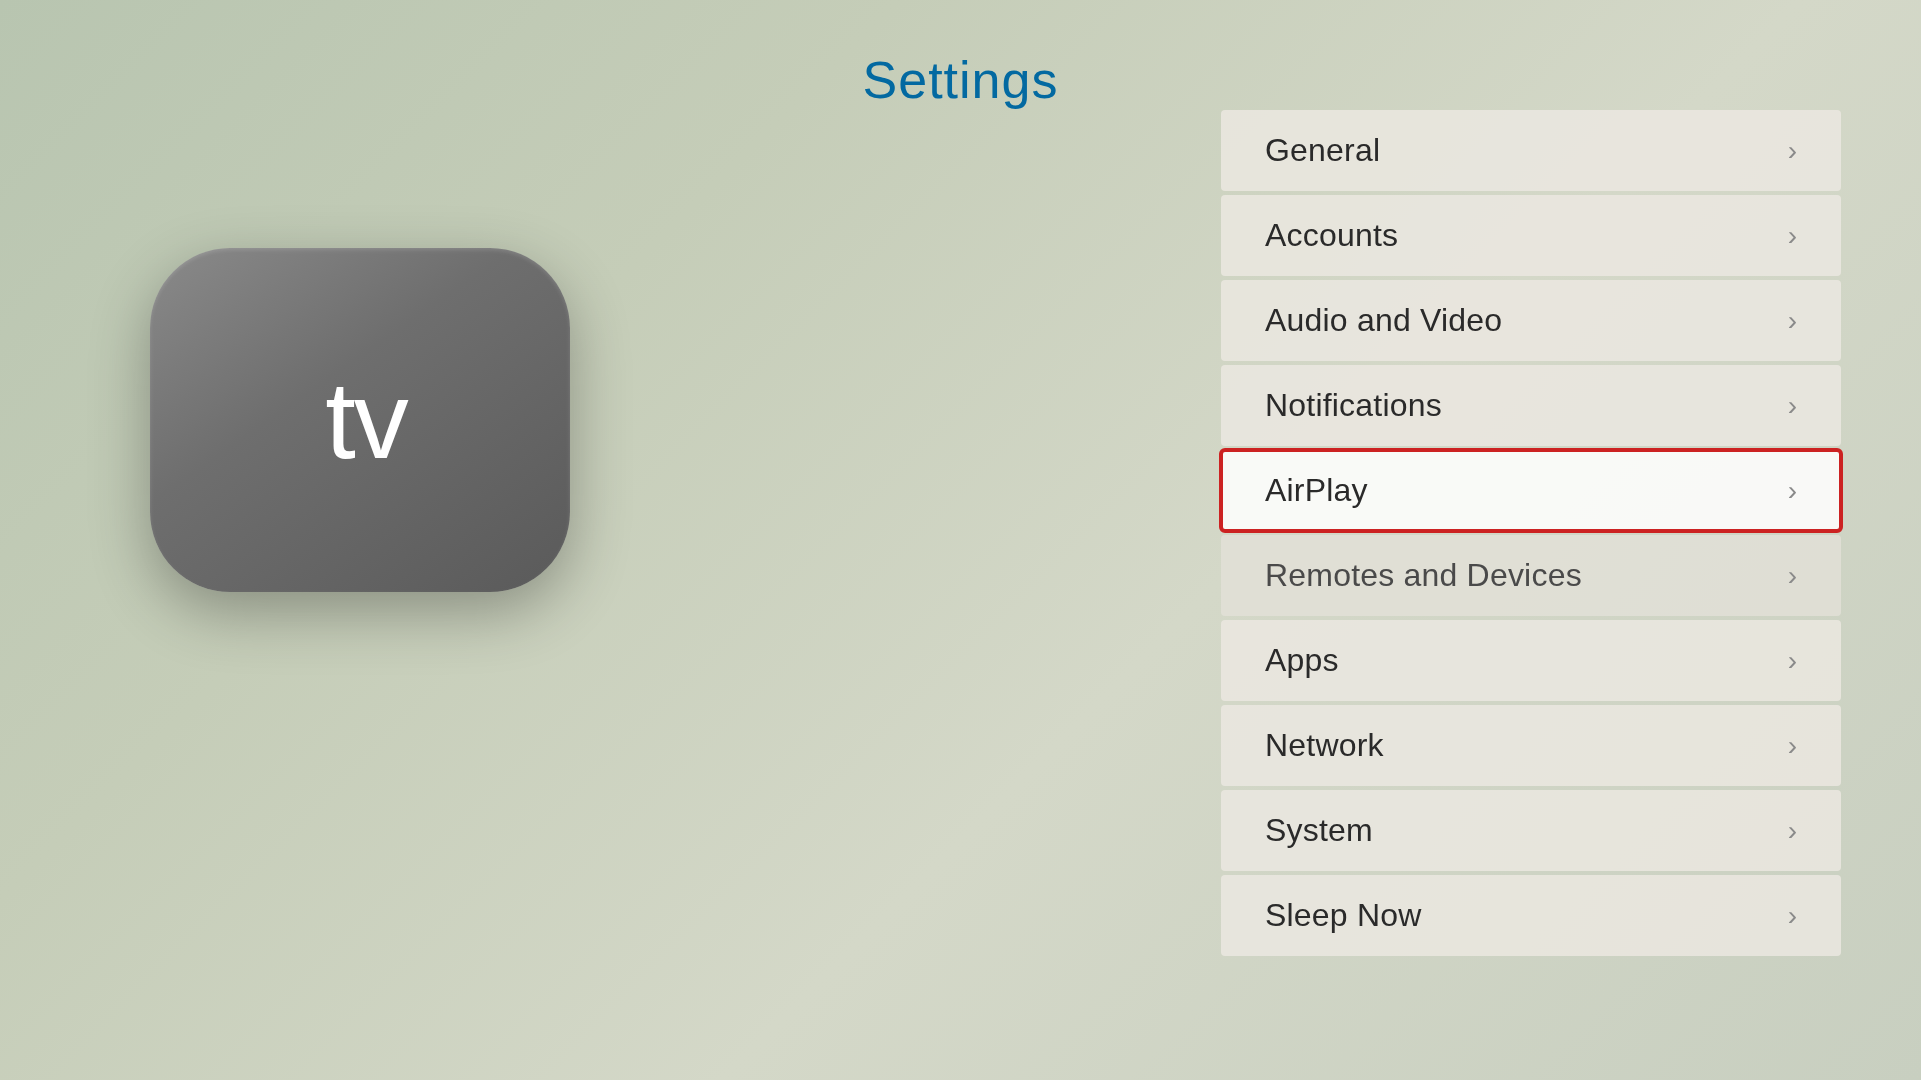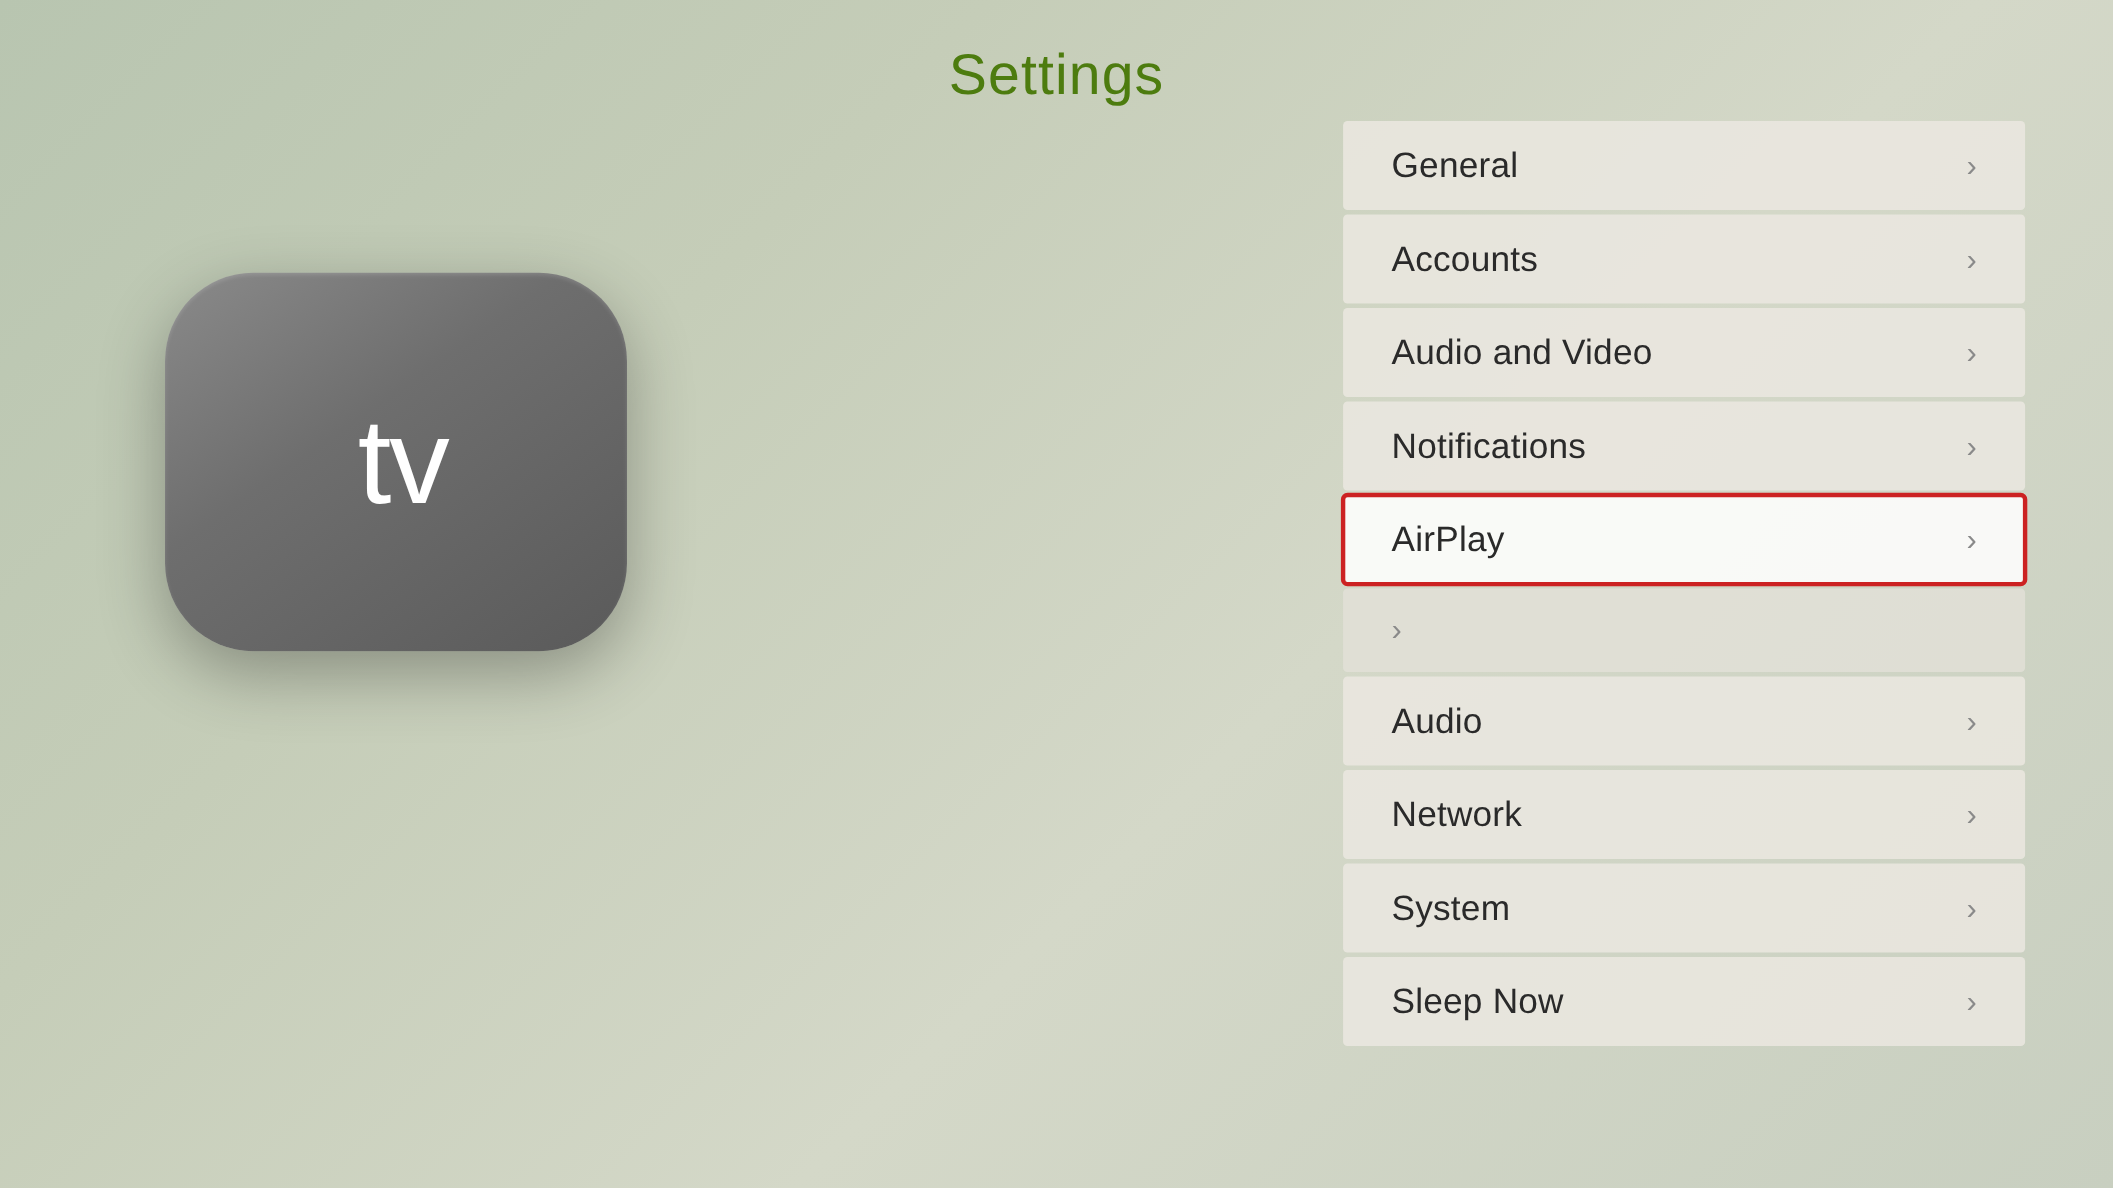--- a/index.html
+++ b/index.html
@@ -12,26 +12,26 @@
       width: 1921px;
       height: 1080px;
       overflow: hidden;
       font-family: -apple-system, BlinkMacSystemFont, 'Helvetica Neue', sans-serif;
       background: linear-gradient(135deg, #b8c5b0 0%, #c5cdb8 30%, #d4d8c8 60%, #c8cfc0 100%);
       position: relative;
     }
 
     .page-title {
       position: absolute;
-      top: 38px;
+      top: 50px;
       left: 50%;
       transform: translateX(-50%);
       font-size: 52px;
       font-weight: 300;
-      color: #4d7c0f;
+      color: #0369a1;
       letter-spacing: 1px;
     }
 
     .apple-tv-container {
       position: absolute;
       left: 120px;
       top: 160px;
       width: 480px;
       height: 520px;
       display: flex;
@@ -147,24 +147,25 @@
     </div>
     <div class="settings-item">
       <span class="settings-item-label">Notifications</span>
       <span class="chevron">›</span>
     </div>
     <div class="settings-item selected">
       <span class="settings-item-label">AirPlay</span>
       <span class="chevron">›</span>
     </div>
     <div class="settings-item remotes-item">
+      <span class="settings-item-label">Remotes and Devices</span>
       <span class="chevron">›</span>
     </div>
     <div class="settings-item">
-      <span class="settings-item-label">Audio</span>
+      <span class="settings-item-label">Apps</span>
       <span class="chevron">›</span>
     </div>
     <div class="settings-item">
       <span class="settings-item-label">Network</span>
       <span class="chevron">›</span>
     </div>
     <div class="settings-item">
       <span class="settings-item-label">System</span>
       <span class="chevron">›</span>
     </div>

